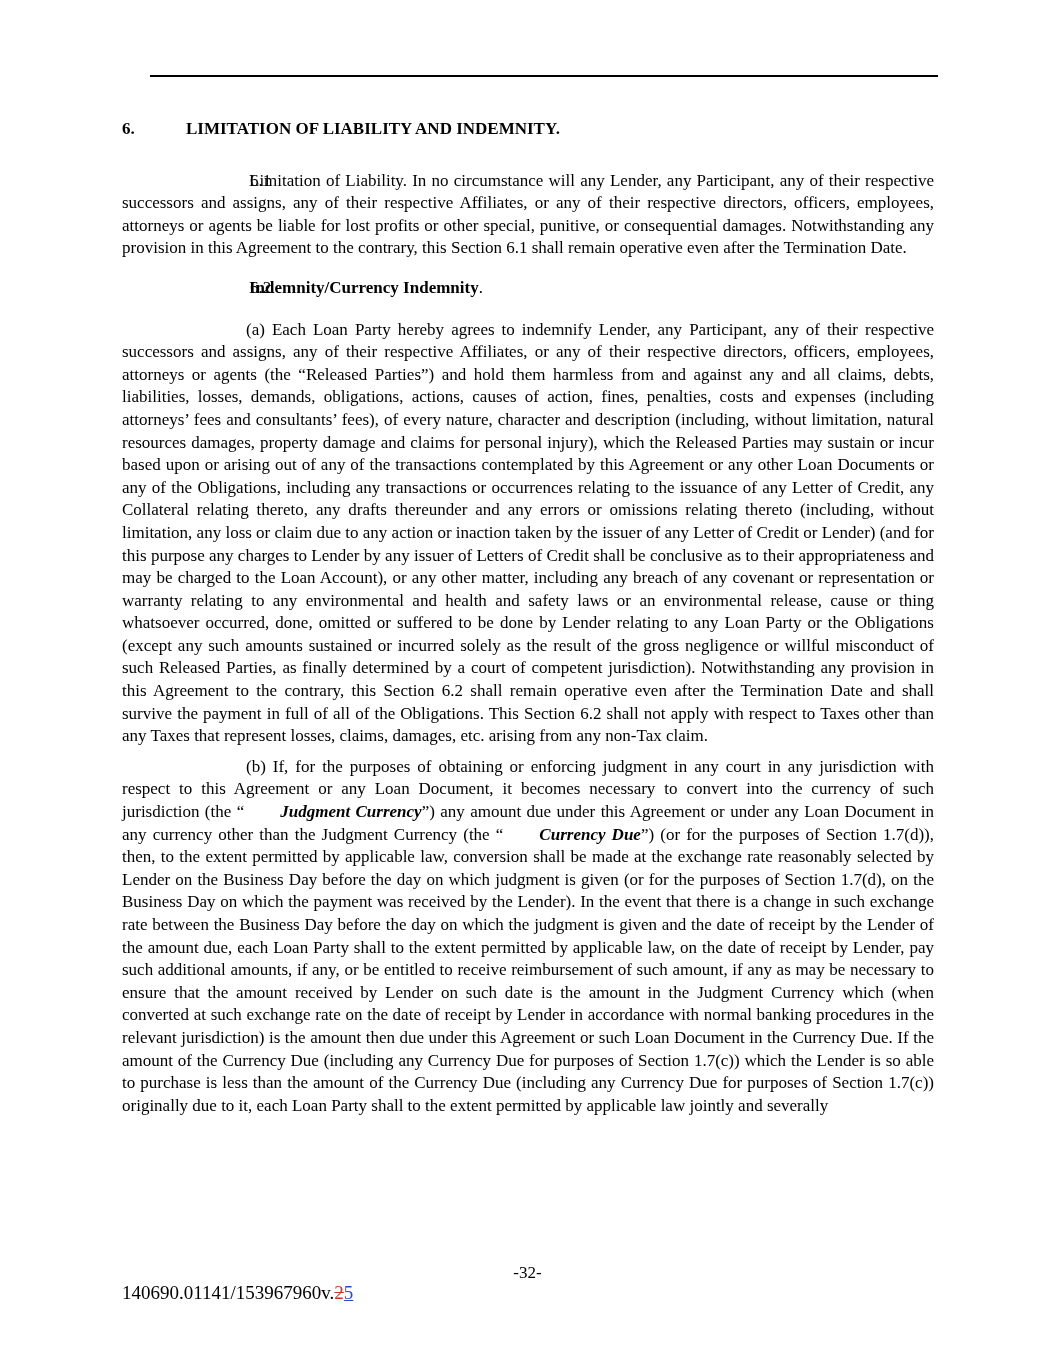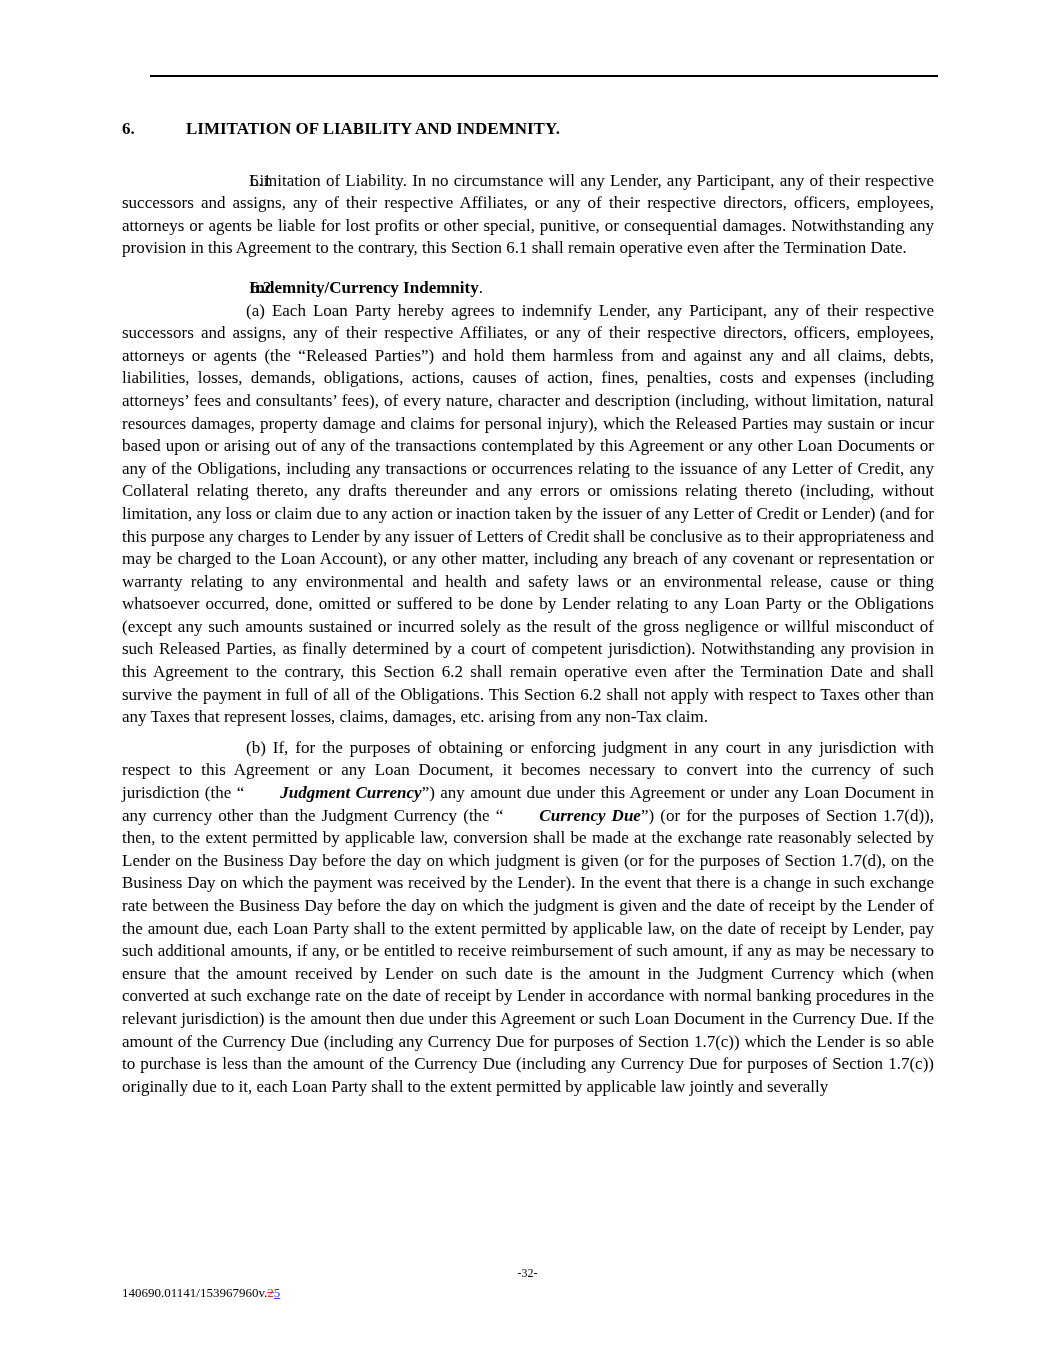--- a/index.html
+++ b/index.html
@@ -25,41 +25,41 @@
     top: 118px;
     width: 812px;
     font-size: 17px;
     line-height: 22.6px;
     text-align: justify;
   }
   p { margin: 0; }
   .h6 { font-weight: bold; }
   .p61 { margin-top: 29px; text-indent: 64px; }
   .h62 { margin-top: 17px; text-indent: 64px; font-weight: bold; }
-  .pa  { text-indent: 124px; }
+  .pa  { margin-top: 19px; text-indent: 124px; }
   .pb  { margin-top: 8px;  text-indent: 124px; }
   .num  { display: inline-block; width: 64px; font-weight: bold; }
   .num2 { display: inline-block; width: 63px; font-weight: normal; }
   .b { font-weight: normal; }
   .normal-weight { font-weight: normal; }
   .seg-bold-italic { font-weight: bold; font-style: italic; margin-left: 36px; }
   .page-number {
     position: absolute;
     top: 1262px;
     left: 0;
     width: 1055px;
     text-align: center;
-    font-size: 12px;
+    font-size: 17px;
     line-height: 22px;
   }
   .footer {
     position: absolute;
     top: 1284px;
     left: 122px;
-    font-size: 13px;
+    font-size: 19px;
     line-height: 18px;
   }
   .del { color: #cc3333; text-decoration: line-through; }
   .ins { color: #3344cc; text-decoration: underline; }
 </style>
 </head>
 <body>
 
 <div class="page">
 

